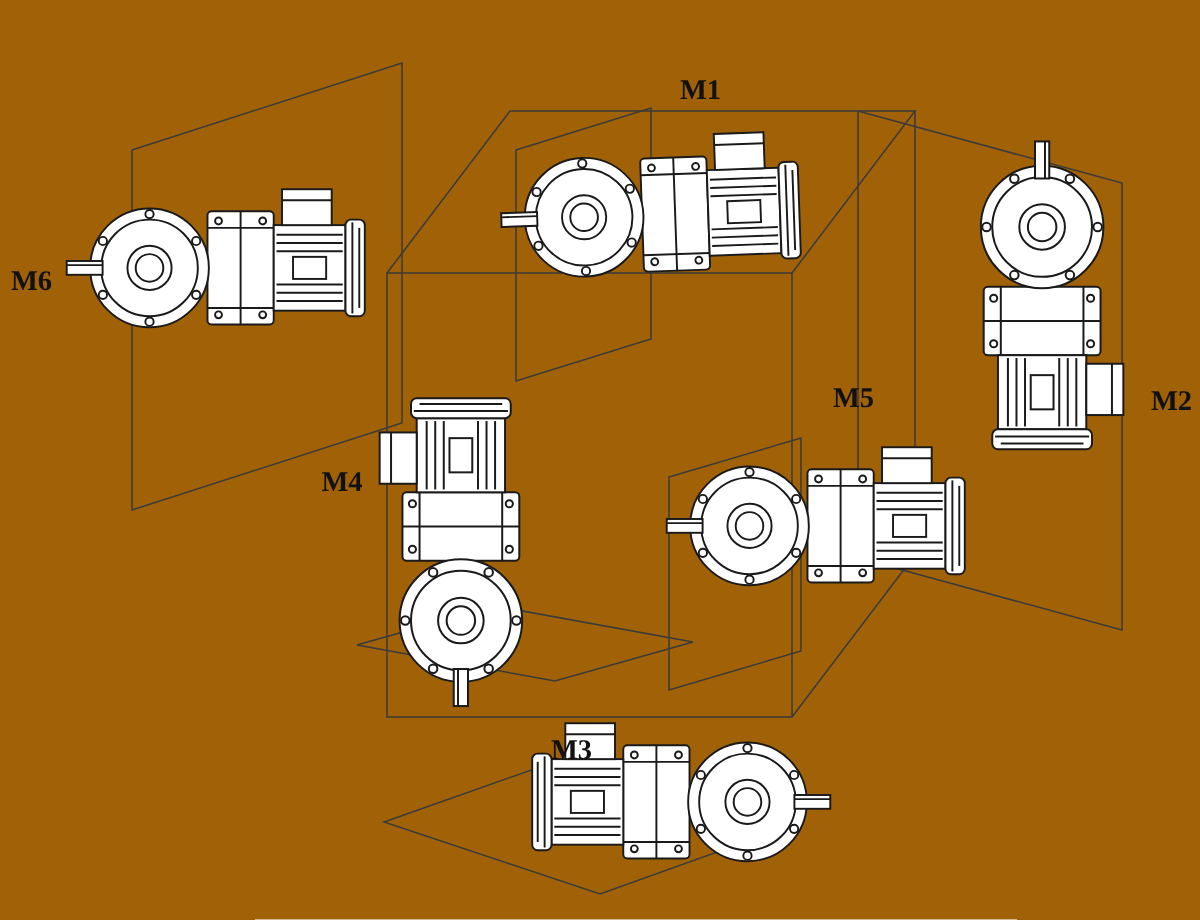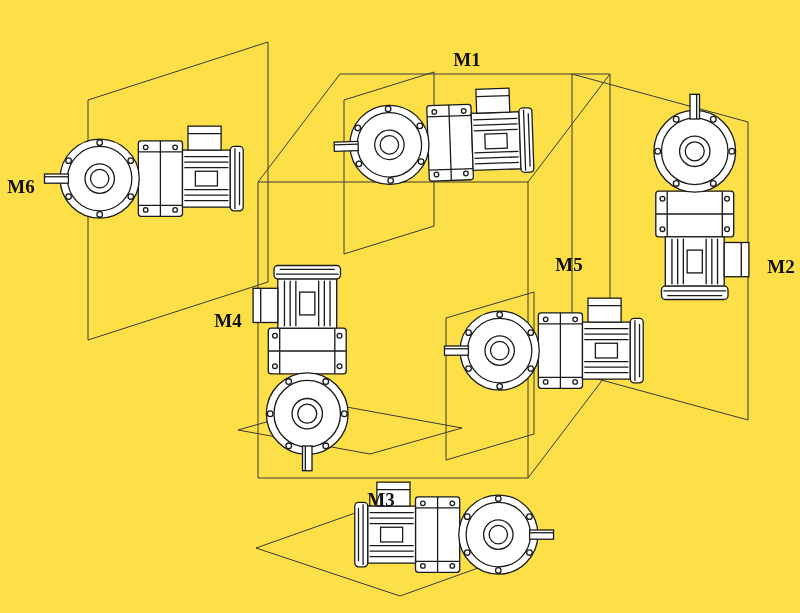--- a/index.html
+++ b/index.html
@@ -1,19 +1,19 @@
 <!DOCTYPE html>
 <html><head>
 <meta charset="utf-8">
 <style>
   html,body{margin:0;padding:0;background:#ffffff;}
   .canvas{
     position:relative;
     width:800px;height:613px;
-    background:#fde047;
+    background:#a16207;
     font-family:"Liberation Serif", serif;
     overflow:hidden;
   }
   svg{position:absolute;left:0;top:0;}
   .pos-label{
     font-family:"Liberation Serif", serif;
     font-weight:bold;
     font-size:19px;
     fill:#111111;
   }

